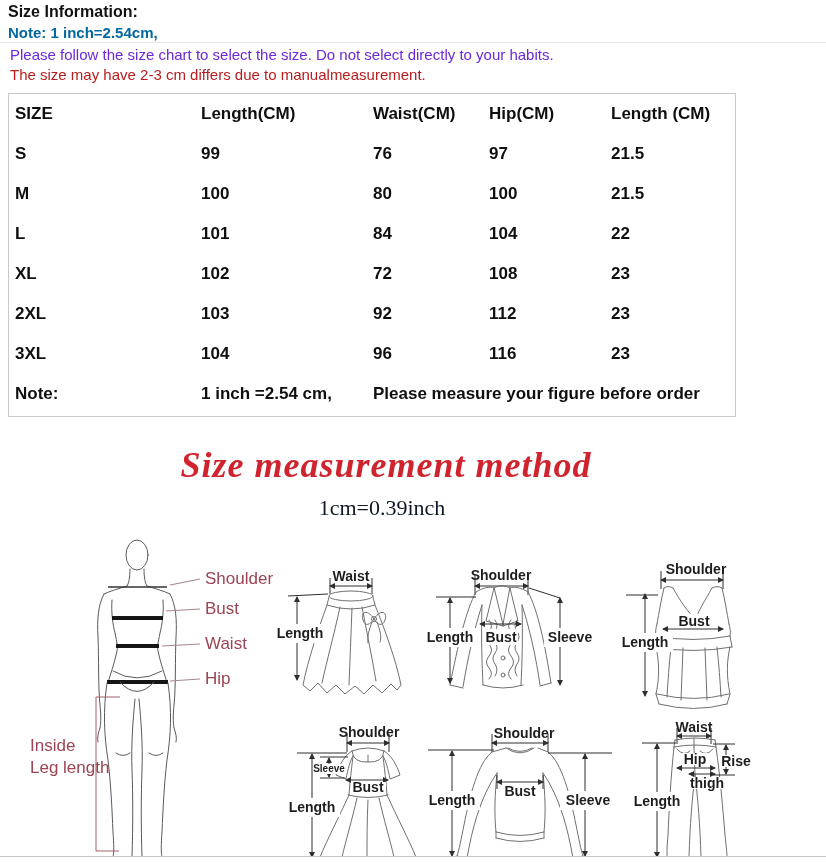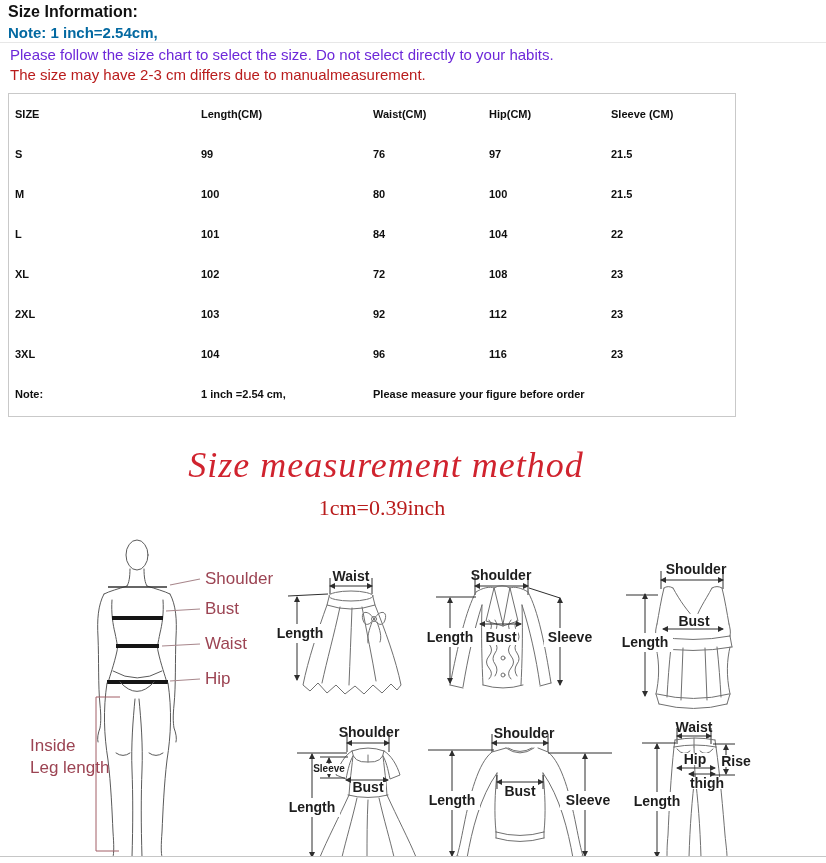--- a/index.html
+++ b/index.html
@@ -6,28 +6,28 @@
   .page{position:relative;width:826px;height:863px;background:#fff;overflow:hidden;
         font-family:"Liberation Sans",sans-serif;color:#1a1a1a;}
   .abs{position:absolute;}
   .hdr-title{left:8px;top:3px;font-size:16px;font-weight:bold;color:#111;}
   .hdr-note{left:8px;top:24px;font-size:15px;font-weight:bold;color:#0369a1;}
   .hdr-rule{left:0;top:42px;width:826px;height:1px;background:#e7e7e7;}
   .hdr-line1{left:10px;top:46px;font-size:15px;color:#6d28d9;}
   .hdr-line2{left:10px;top:66px;font-size:15px;color:#b91c1c;}
   .size-table{left:8px;top:93px;width:726px;height:322px;border:1px solid #c9c9c9;
       display:grid;grid-template-columns:186px 172px 116px 122px 130px;grid-auto-rows:40px;
-      font-size:11px;font-weight:bold;color:#0f0f0f;}
+      font-size:17px;font-weight:bold;color:#0f0f0f;}
   .size-table .c{padding-left:6px;display:flex;align-items:center;white-space:nowrap;overflow:hidden;}
   .size-table .span3{grid-column:3/6;}
   .g-title{left:0;top:444px;width:772px;text-align:center;
-      font-family:"Liberation Serif",serif;font-style:italic;font-weight:normal;
+      font-family:"Liberation Serif",serif;font-style:italic;font-weight:bold;
       font-size:36px;color:#d0232e;letter-spacing:1px;}
   .g-sub{left:0;top:495px;width:764px;text-align:center;
-      font-family:"Liberation Serif",serif;font-size:22px;color:#b91c1c;}
+      font-family:"Liberation Serif",serif;font-size:22px;color:#0f172a;}
   .diagram{left:0;top:525px;}
   .bottom-rule{left:0;top:856px;width:826px;height:1px;background:#c6c6c6;}
   
   .g{fill:none;stroke:#707070;stroke-width:1;stroke-linecap:round;stroke-linejoin:round;}
   .b{fill:none;stroke:#5a5a5a;stroke-width:1;stroke-linecap:round;stroke-linejoin:round;}
   .bar{stroke:#151515;stroke-width:4;}
   .shl{stroke:#333;stroke-width:1.5;}
   .ml{stroke:#2e2e2e;stroke-width:1;fill:none;}
   .ld{stroke:#a8878c;stroke-width:1.2;}
   .br{fill:none;stroke:#a25e66;stroke-width:1;}
@@ -45,21 +45,21 @@
   <div class="abs hdr-note">Note: 1 inch=2.54cm,</div>
   <div class="abs hdr-rule"></div>
   <div class="abs hdr-line1">Please follow the size chart to select the size. Do not select directly to your habits.</div>
   <div class="abs hdr-line2">The size may have 2-3 cm differs due to manualmeasurement.</div>
 
   <div class="abs size-table">
     <div class="c">SIZE</div>
     <div class="c">Length(CM)</div>
     <div class="c">Waist(CM)</div>
     <div class="c">Hip(CM)</div>
-    <div class="c">Sleeve (CM)</div>
+    <div class="c">Length (CM)</div>
 
     <div class="c">S</div>
     <div class="c">99</div>
     <div class="c">76</div>
     <div class="c">97</div>
     <div class="c">21.5</div>
 
     <div class="c">M</div>
     <div class="c">100</div>
     <div class="c">80</div>

